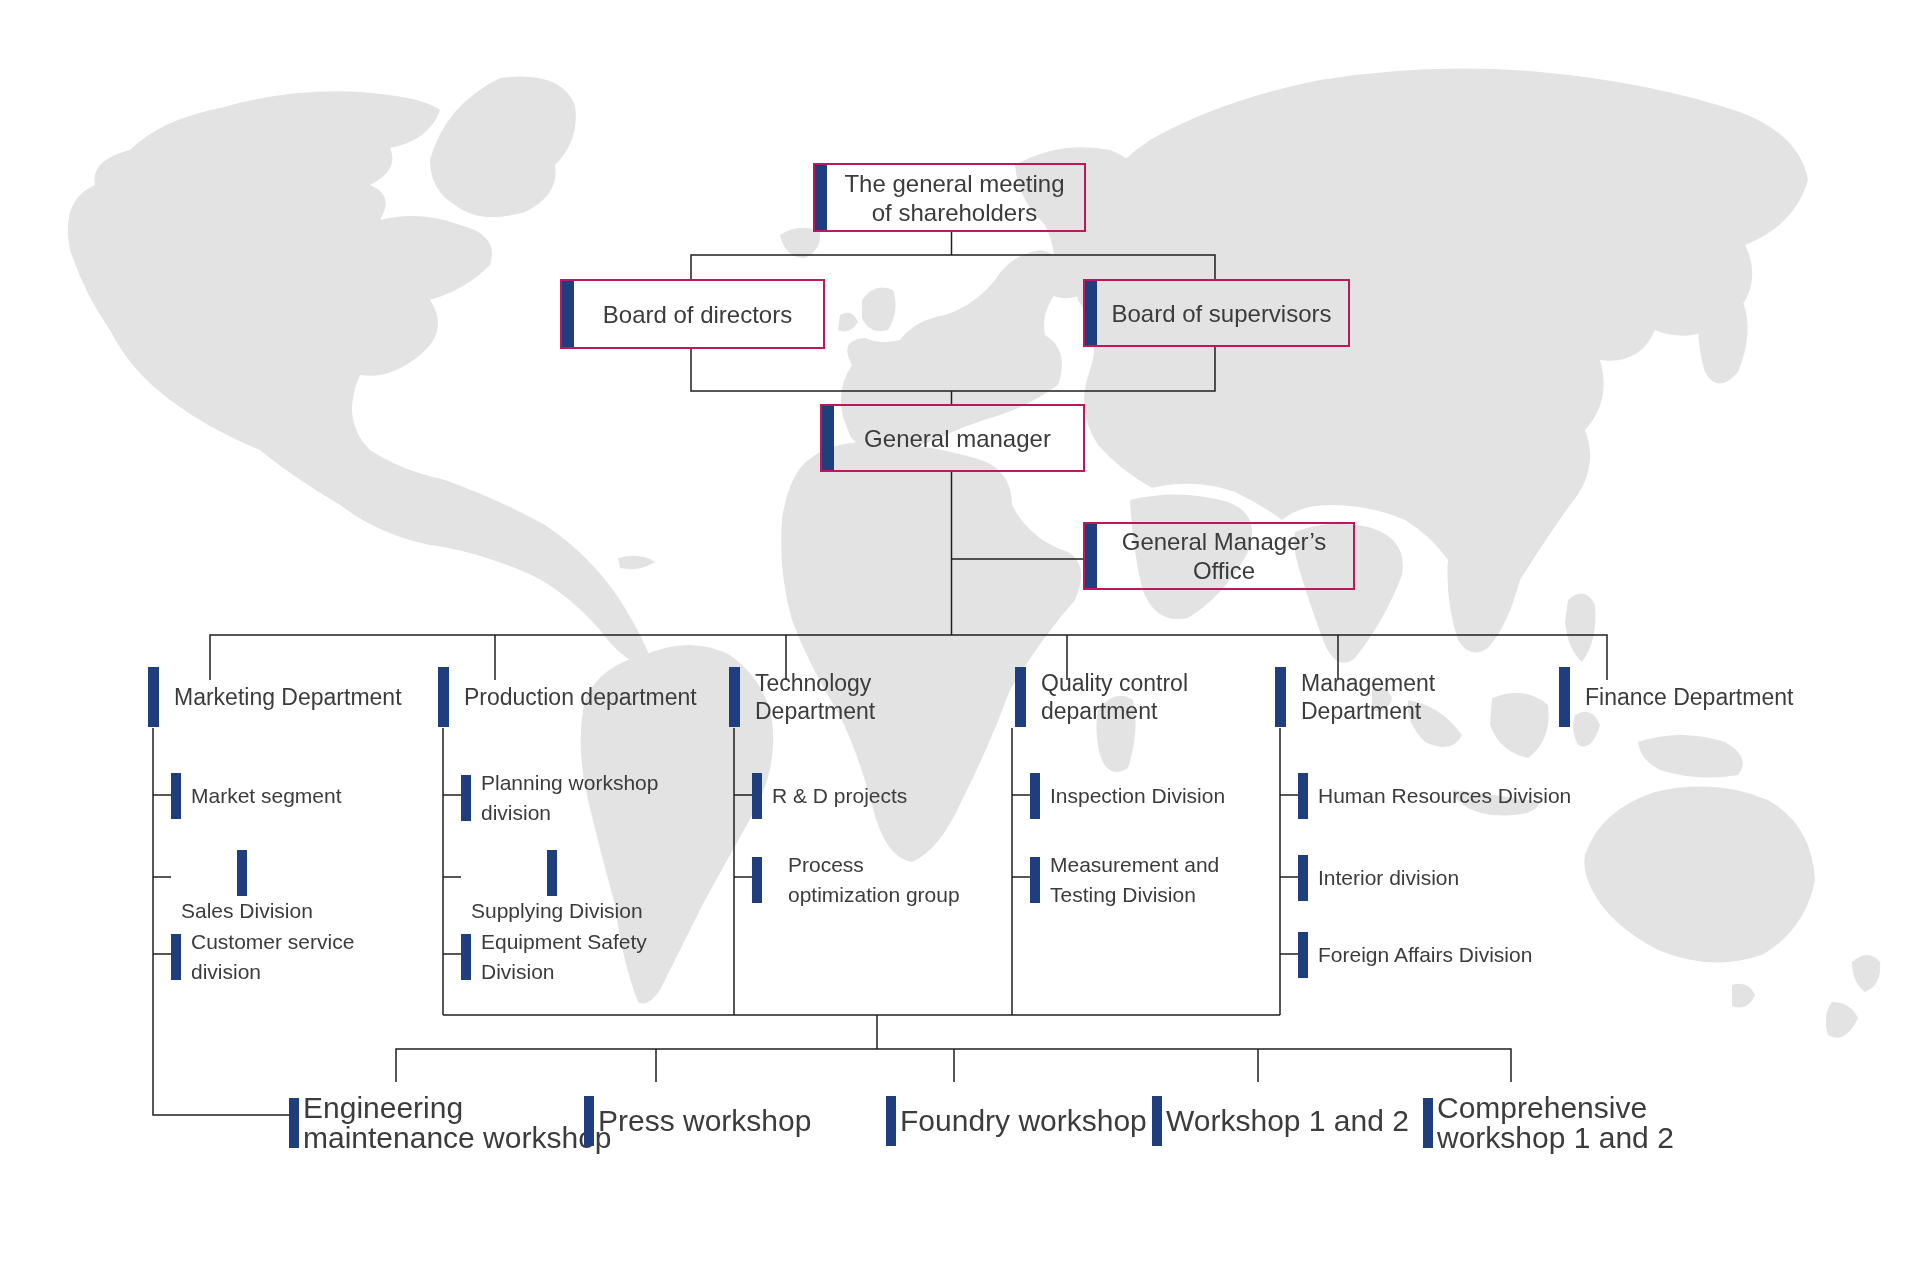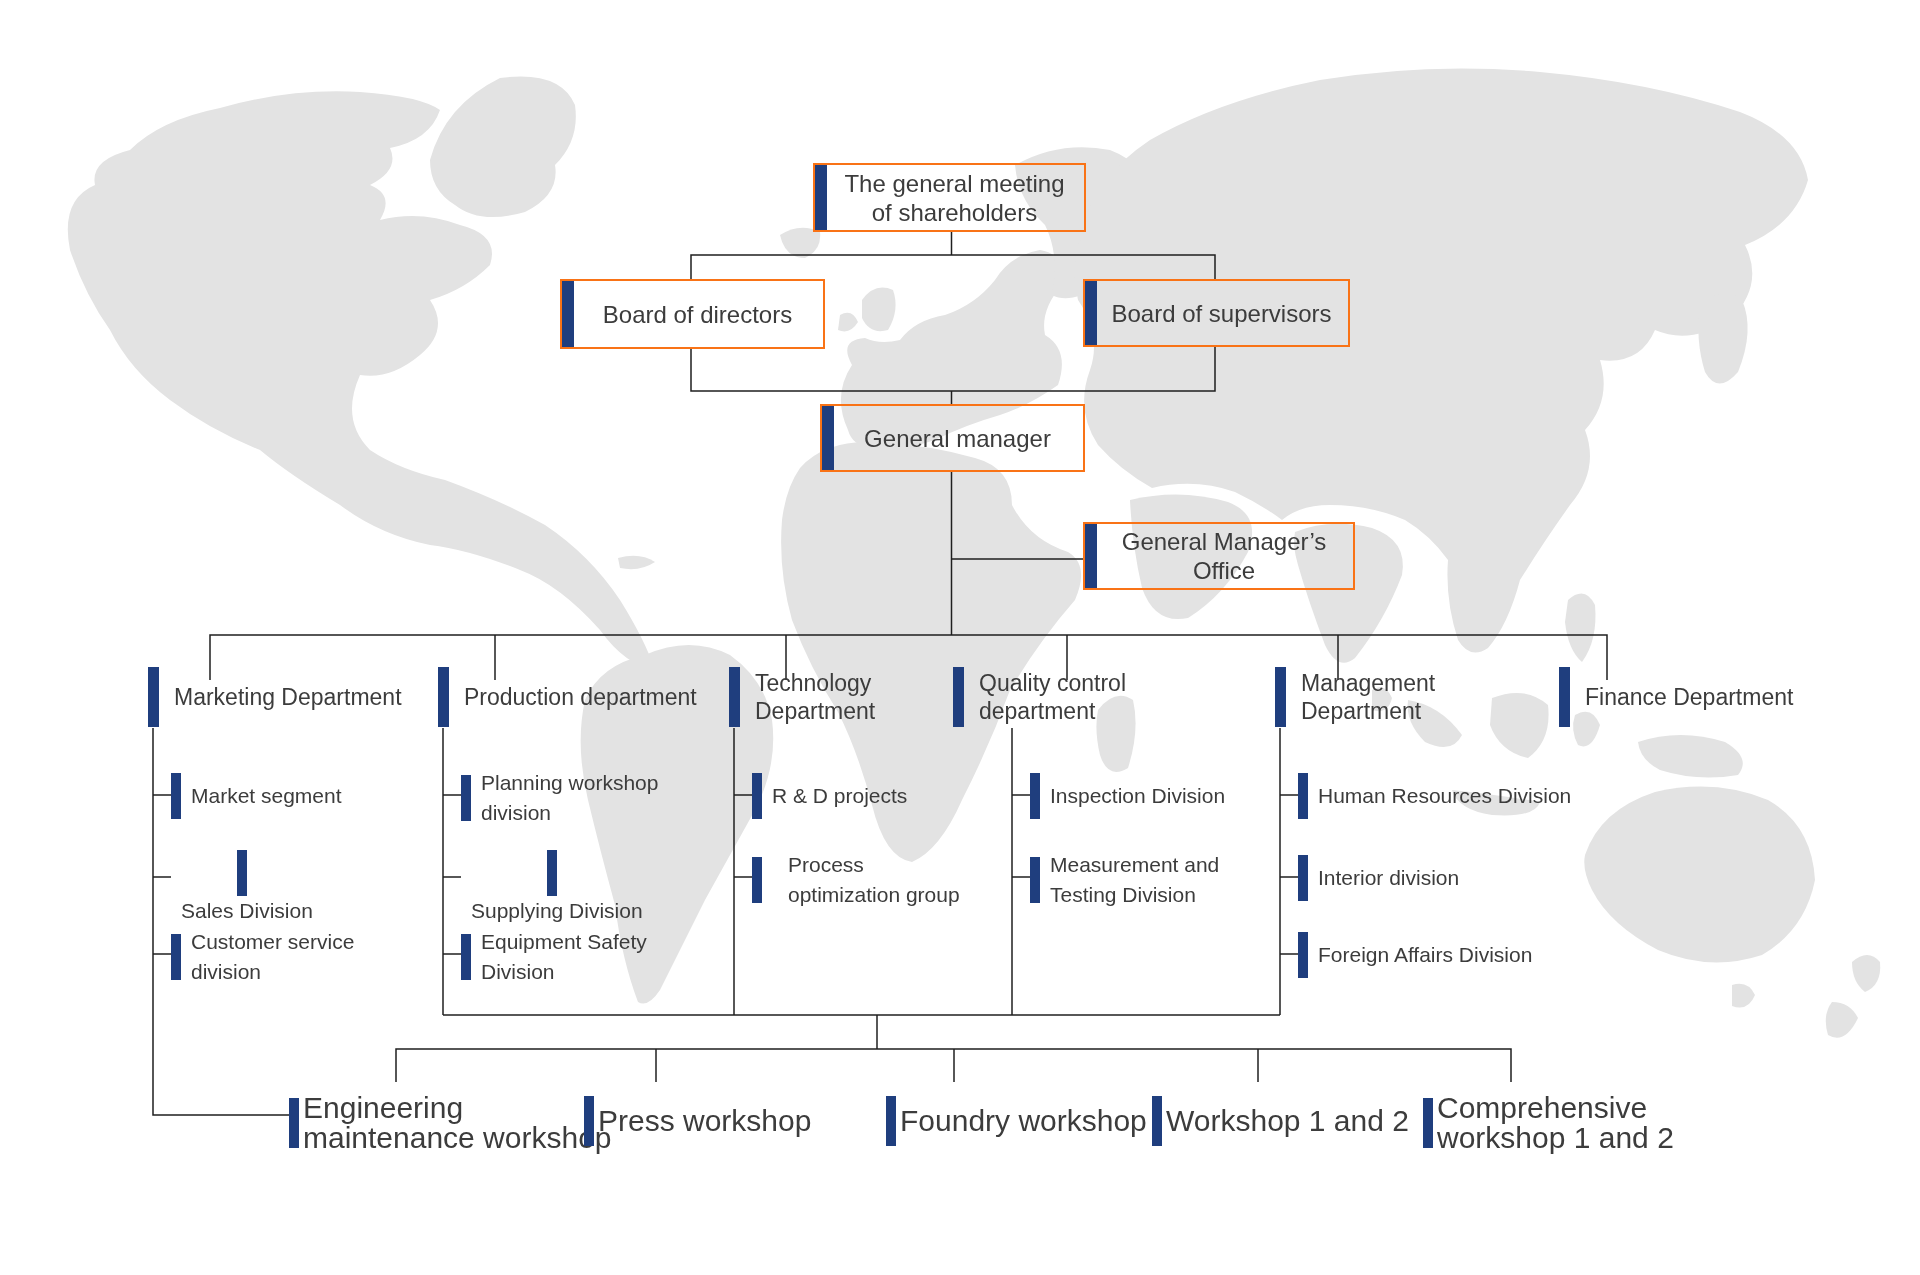--- a/index.html
+++ b/index.html
@@ -3,21 +3,21 @@
 <meta charset="utf-8">
 <style>
   html,body{margin:0;padding:0;background:#ffffff;}
   .stage{
     position:relative;width:1920px;height:1275px;overflow:hidden;background:#ffffff;
     font-family:"Liberation Sans","DejaVu Sans",sans-serif;color:#3c3c3c;
   }
   .stage svg.layer{position:absolute;left:0;top:0;width:1920px;height:1275px;}
   
   .obox{
-    position:absolute;box-sizing:border-box;border:2px solid #f97316;background:transparent;
+    position:absolute;box-sizing:border-box;border:2px solid #be185d;background:transparent;
     display:flex;align-items:center;justify-content:center;text-align:center;
   }
   .obox .accent{position:absolute;left:0;top:0;bottom:0;width:12px;background:#1f3e7e;}
   .obox .lbl{white-space:pre-line;font-size:24px;line-height:29px;padding-left:10px;}
   
   .node{position:absolute;display:flex;align-items:center;}
   .node .bar{flex:none;background:#1f3e7e;}
   .hdr{min-height:62px;}
   .hdr .bar{width:11px;height:60px;}
   .hdr .lbl{margin-left:15px;font-size:23px;line-height:28px;white-space:pre-line;}
@@ -131,21 +131,21 @@
   </div>
   <div class="node hdr" style="left:438px;top:666px;">
     <span class="bar"></span>
     <span class="lbl">Production department</span>
   </div>
   <div class="node hdr" style="left:729px;top:666px;">
     <span class="bar"></span>
     <span class="lbl">Technology
 Department</span>
   </div>
-  <div class="node hdr" style="left:953px;top:666px;justify-content:center;">
+  <div class="node hdr" style="left:1015px;top:666px;justify-content:center;">
     <span class="bar"></span>
     <span class="lbl">Quality control
 department</span>
   </div>
   <div class="node hdr" style="left:1275px;top:666px;">
     <span class="bar"></span>
     <span class="lbl">Management
 Department</span>
   </div>
   <div class="node hdr" style="left:1559px;top:666px;">

